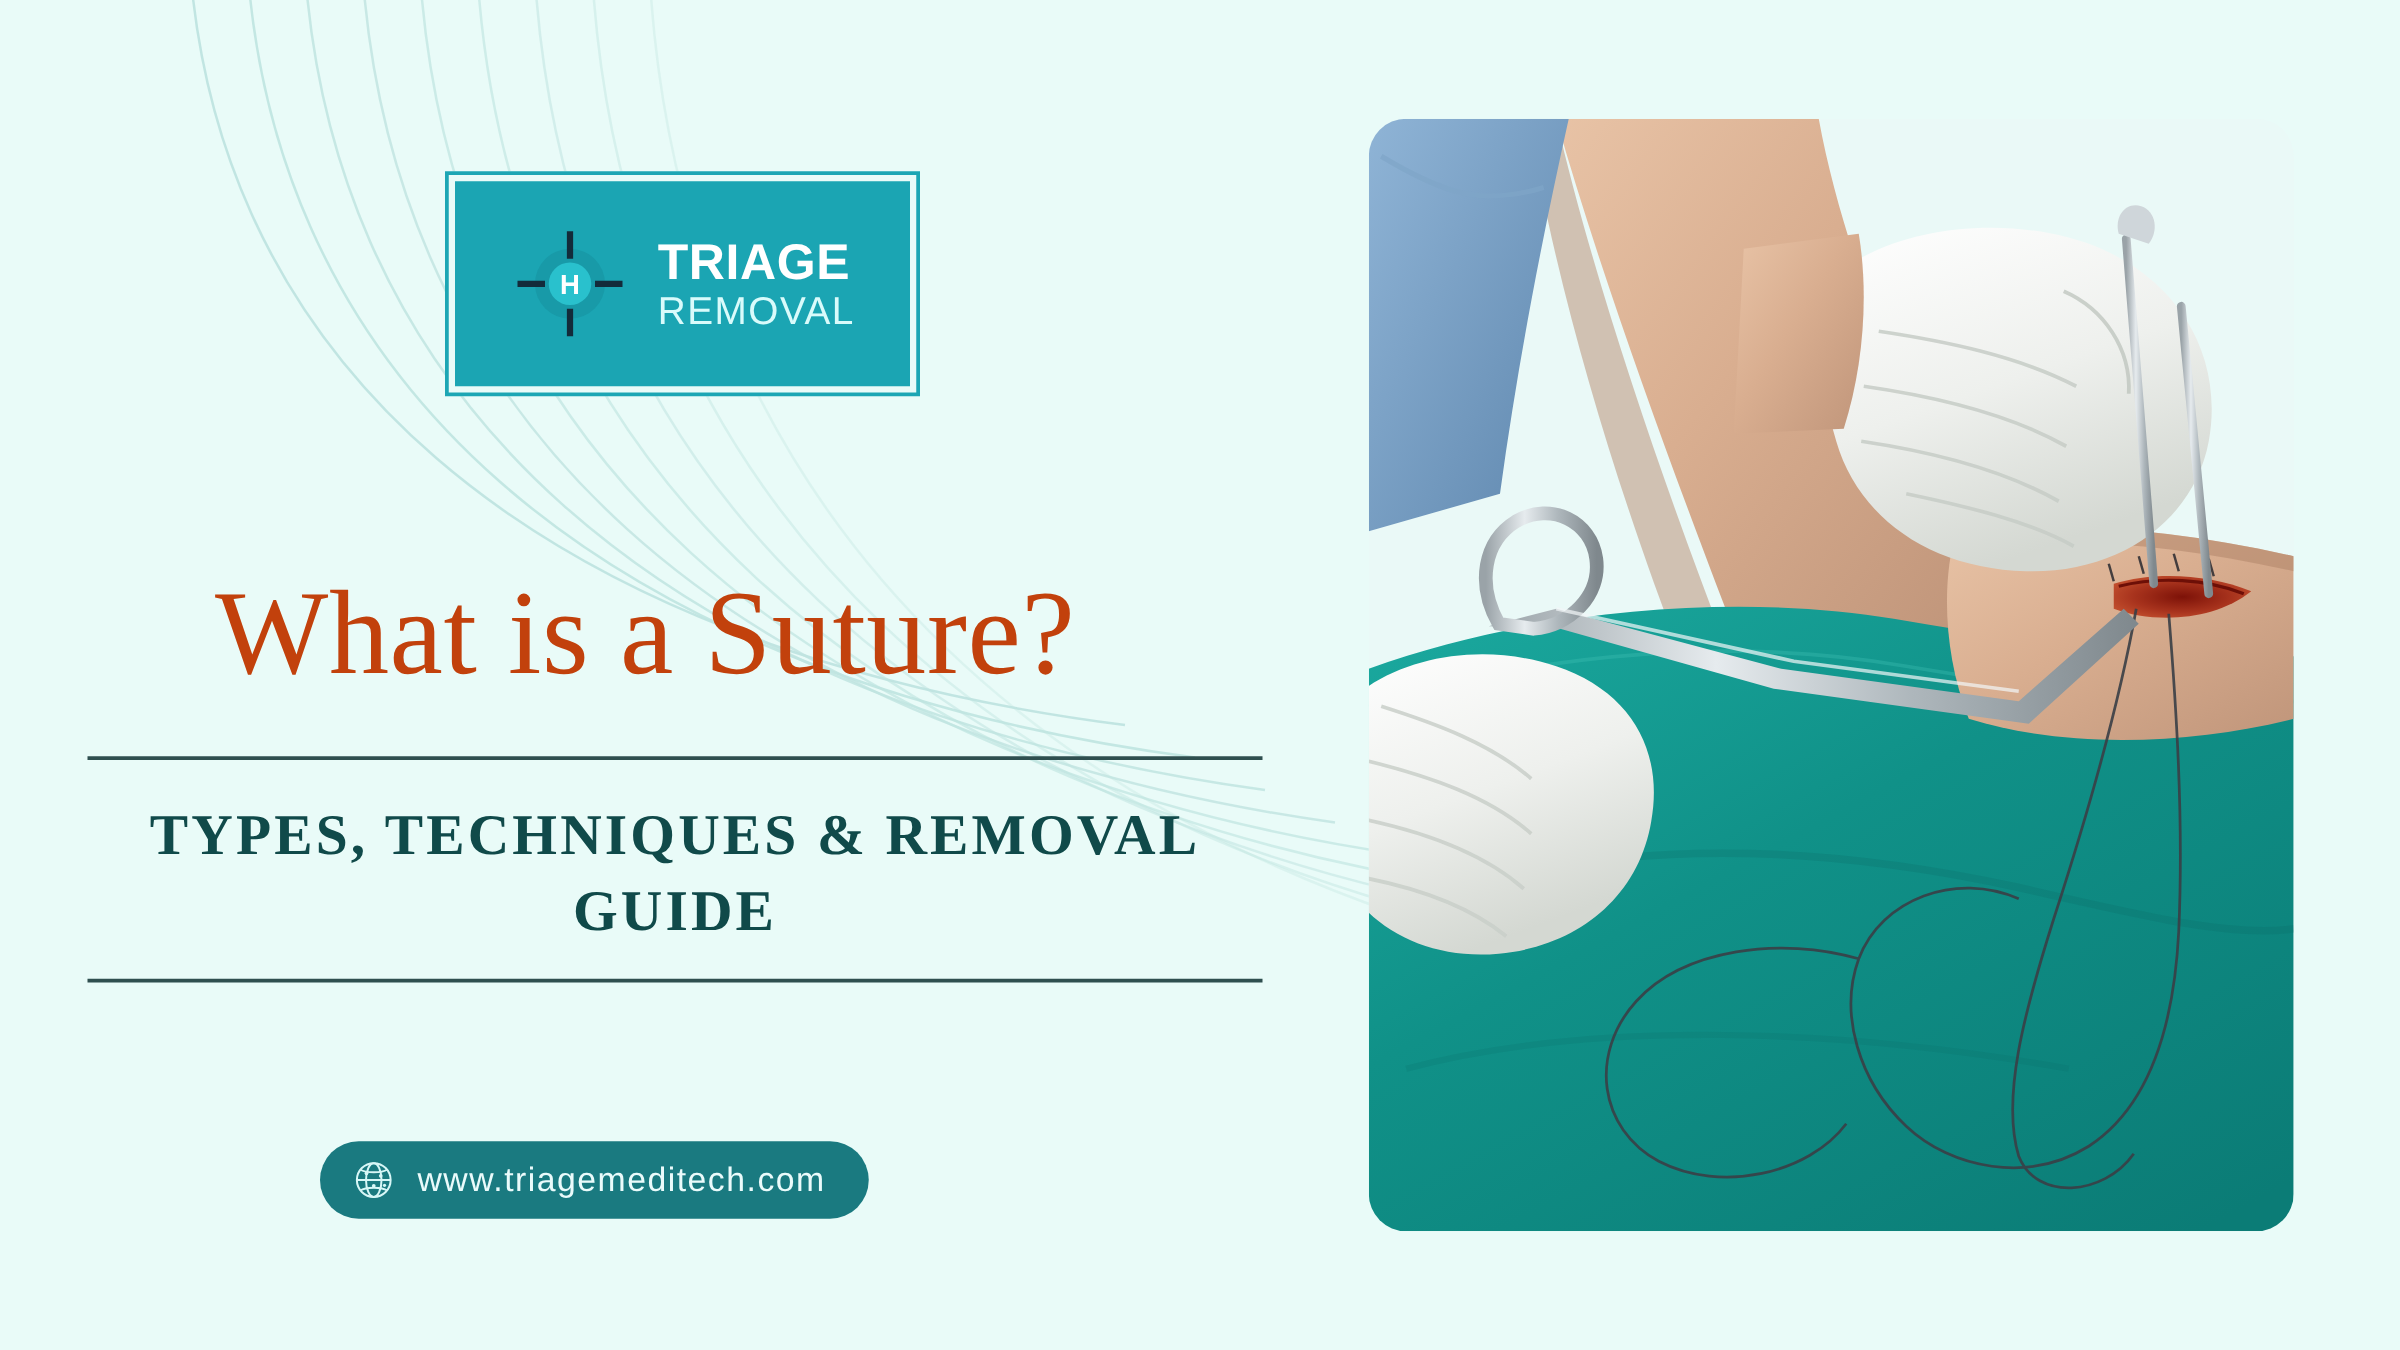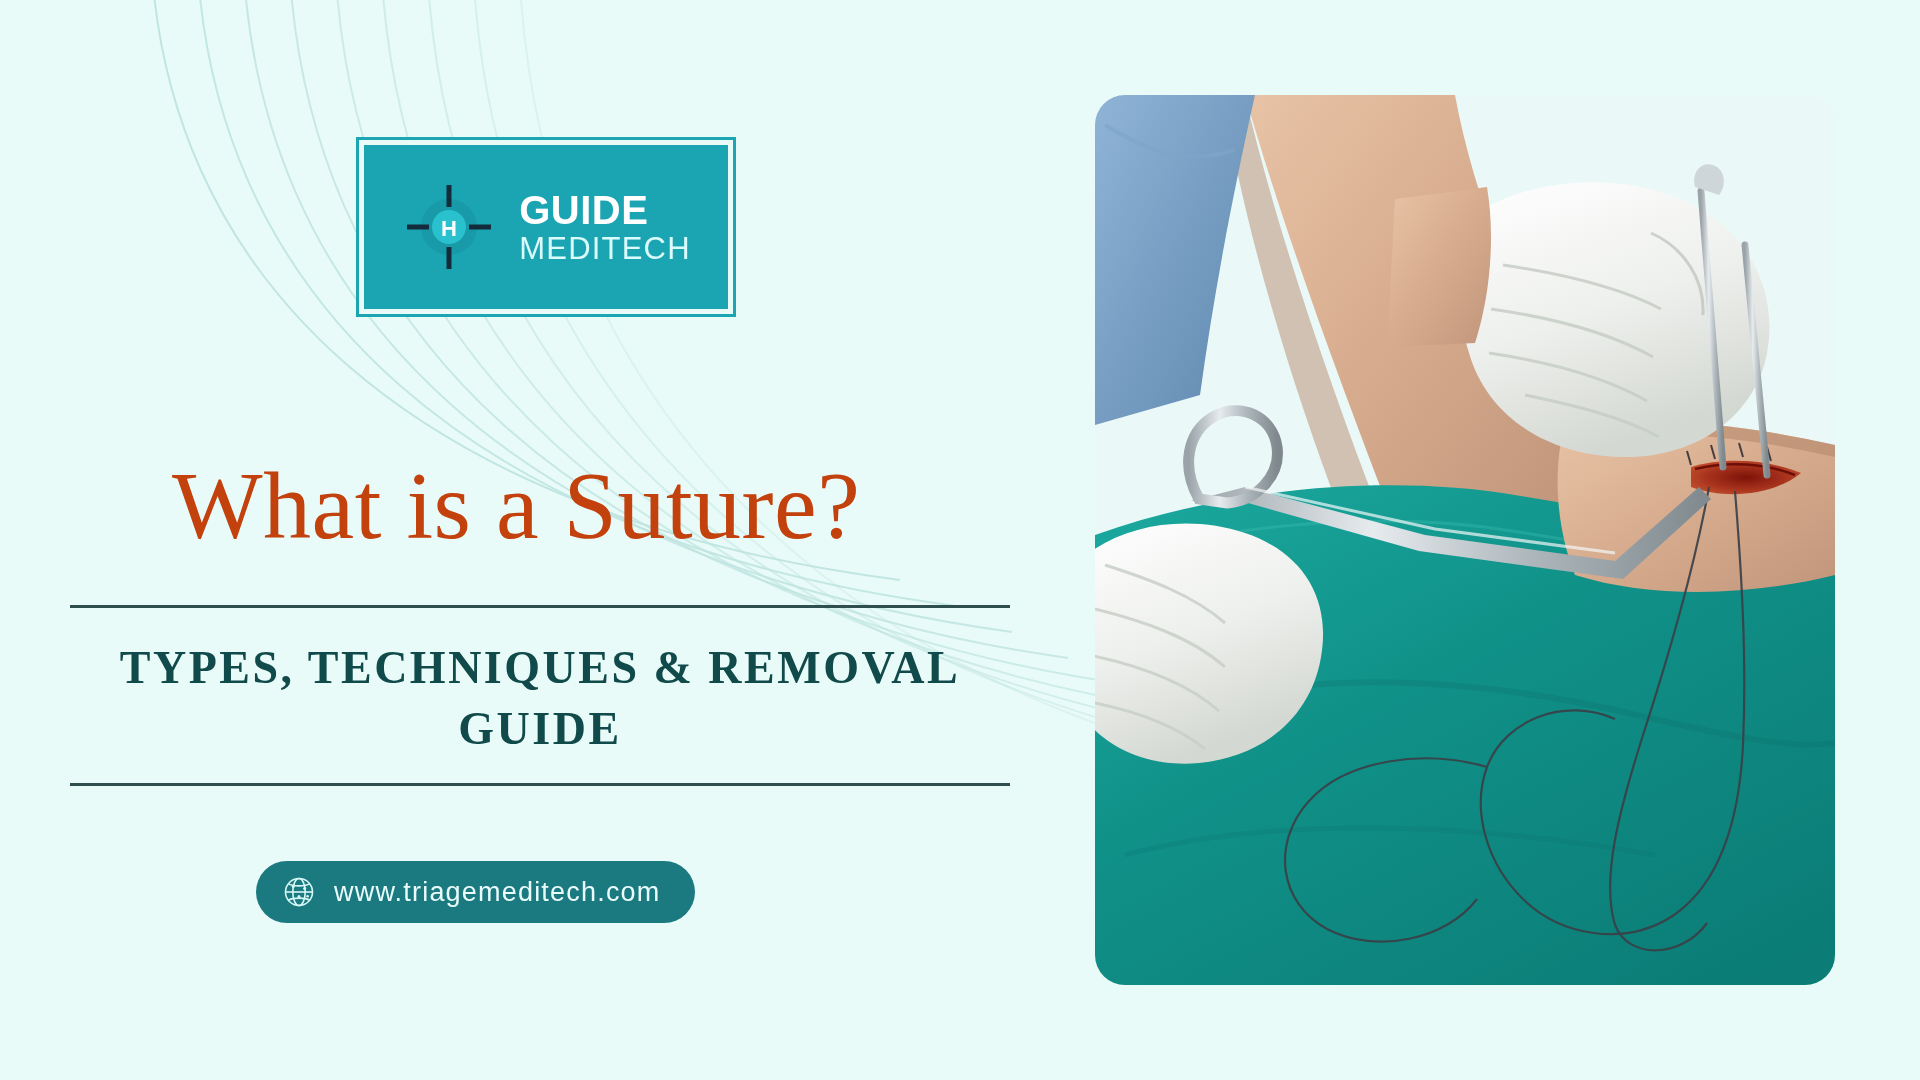--- a/index.html
+++ b/index.html
@@ -111,21 +111,21 @@
     text-align: center;
     line-height: 1.32;
     padding: 30px 0 24px 0;
     margin: 0;
   }
 
   
   #url-pill {
     position: absolute;
     left: 256px;
-    top: 861px;
+    top: 913px;
     height: 62px;
     padding: 0 34px 0 26px;
     background: #1a7a80;
     border-radius: 31px;
     display: flex;
     align-items: center;
     gap: 18px;
     box-sizing: border-box;
     justify-content: space-between;
   }
@@ -179,22 +179,22 @@
             <line x1="48" y1="6" x2="48" y2="28"></line>
             <line x1="48" y1="68" x2="48" y2="90"></line>
             <line x1="6" y1="48" x2="28" y2="48"></line>
             <line x1="68" y1="48" x2="90" y2="48"></line>
           </g>
           <text x="48" y="49" text-anchor="middle" dominant-baseline="central" font-family="Liberation Sans, sans-serif" font-size="22" font-weight="bold" fill="#ffffff">H</text>
         </svg>
       </span>
 
       <span id="logo-wordmark">
-        <span id="logo-name-primary">GUIDE</span>
-        <span id="logo-name-secondary">MEDITECH</span>
+        <span id="logo-name-primary">TRIAGE</span>
+        <span id="logo-name-secondary">REMOVAL</span>
       </span>
 
     </div>
   </div>
 
   <h1 id="headline">What is a Suture?</h1>
 
   <div id="subtitle-band">
     <div class="rule"></div>
     <h2 id="subtitle">TYPES, TECHNIQUES &amp; REMOVAL GUIDE</h2>

